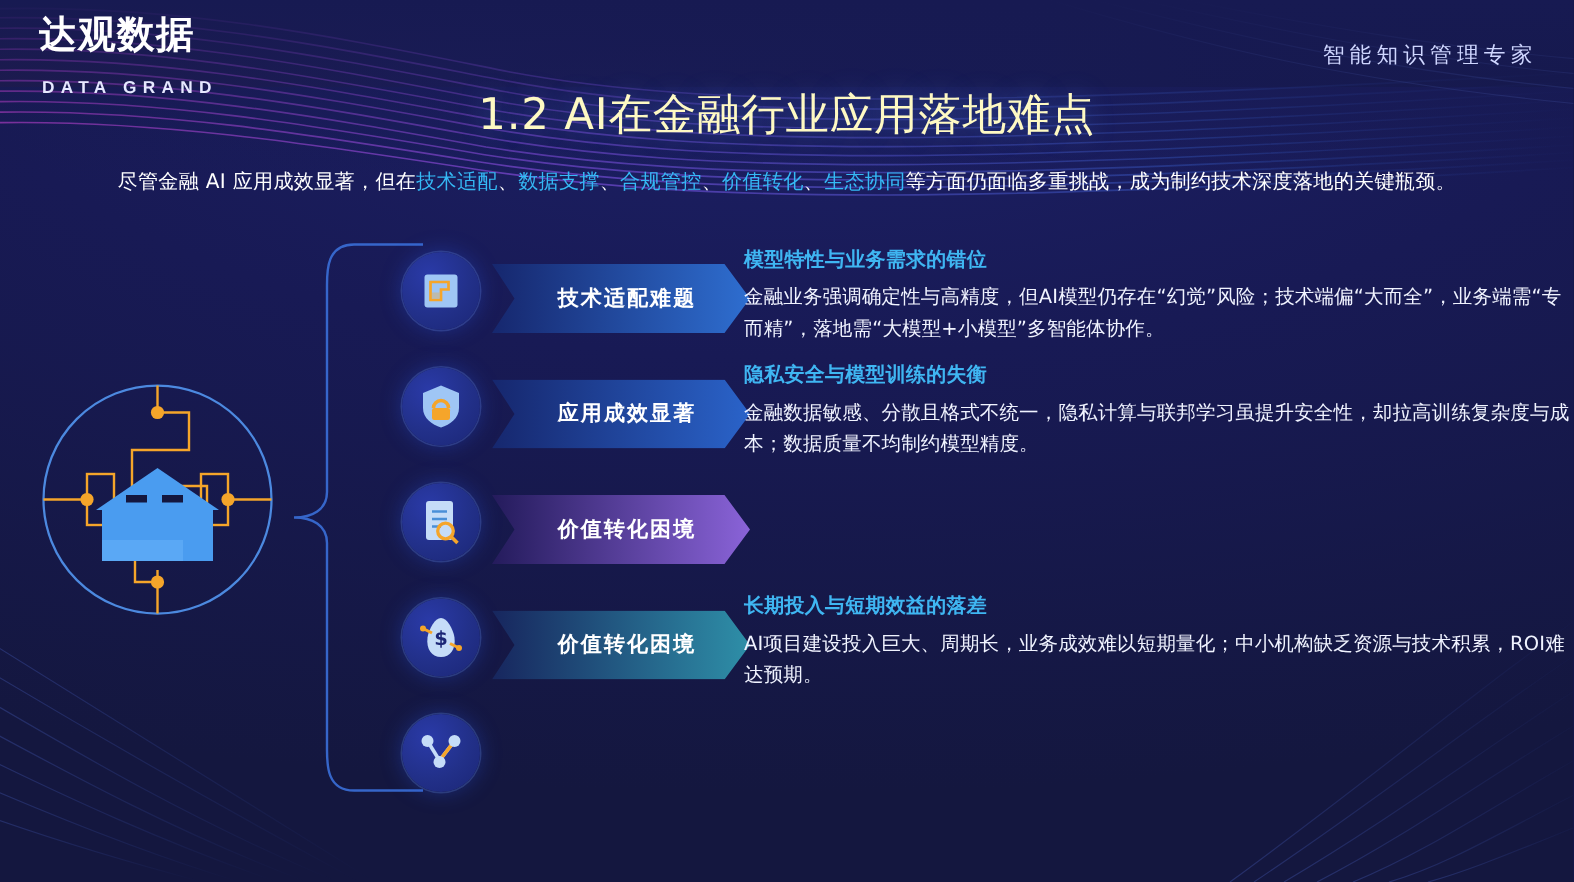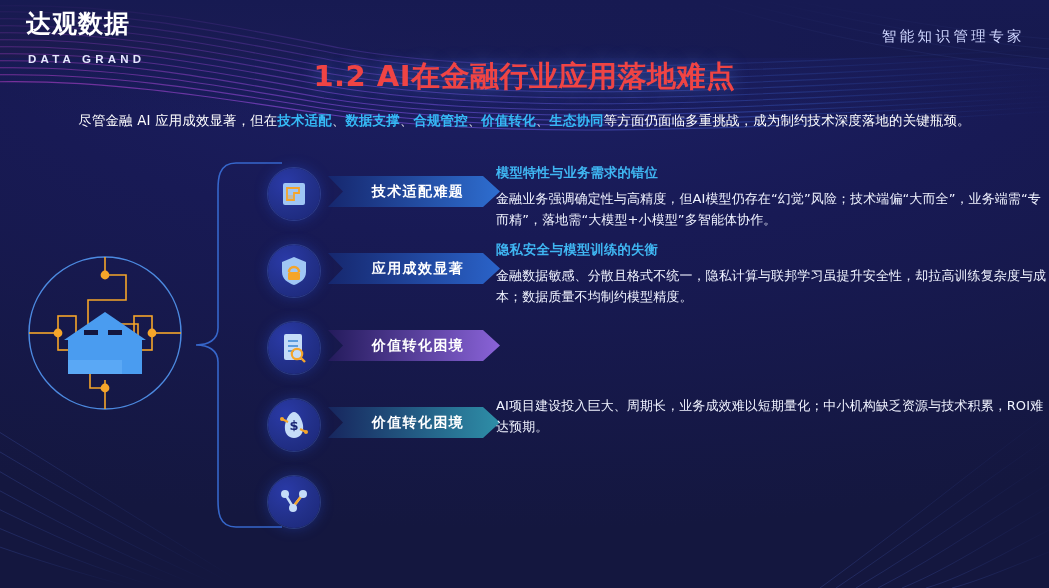--- a/index.html
+++ b/index.html
@@ -36,45 +36,45 @@
     margin-top:15px; padding-left:2px;
   }
   .tagline{
     position:absolute; right:24px; top:27px; z-index:6;
     font-size:14.5px; color:#cfd6ff; letter-spacing:3.4px;
     font-family:Liberation Serif, serif;
   }
   
   .title{
     position:absolute; left:0; right:0; top:57px; z-index:6; text-align:center;
-    font-size:29px; font-weight:bold; color:#ef4444; letter-spacing:.5px;
+    font-size:29px; font-weight:normal; color:#fef9c3; letter-spacing:.5px;
     font-family:"DejaVu Sans",sans-serif;
     text-shadow:0 0 18px rgba(90,150,255,.45);
   }
   .subtitle{
     position:absolute; left:0; right:0; top:112px; z-index:6; text-align:center;
     font-size:13.4px; color:#ffffff; letter-spacing:.2px; white-space:nowrap;
     font-family:"DejaVu Sans",sans-serif;
   }
-  .subtitle em{ font-style:normal; color:#35b9f5; font-weight:bold; }
+  .subtitle em{ font-style:normal; color:#35b9f5; font-weight:normal; }
   
   .emblem{ position:absolute; left:20px; top:248px; width:170px; height:170px; z-index:5; }
   
   .bracket{ position:absolute; left:196px; top:160px; width:86px; height:370px; z-index:4; }
   
   .rows{ position:absolute; left:268px; top:160px; width:781px; z-index:6; }
   .row{ position:relative; height:77px; }
   .ico{
     position:absolute; left:0; top:8px; width:52px; height:52px; border-radius:50%;
     background:radial-gradient(circle at 35% 30%,#2a3aa8 0%,#223089 55%,#1b2676 100%);
     box-shadow:0 0 0 1px rgba(120,160,255,.22), 0 0 14px rgba(40,80,220,.4);
     display:flex; align-items:center; justify-content:center;
   }
   .chev{
-    position:absolute; left:60px; top:16px; width:172px; height:31px;
+    position:absolute; left:60px; top:16px; width:172px; height:46px;
     clip-path:polygon(0 0, 155px 0, 172px 50%, 155px 100%, 0 100%, 15px 50%);
     display:flex; align-items:center; justify-content:center;
   }
   .chev span{
     font-size:14px; font-weight:bold; color:#fff; letter-spacing:1.4px;
     font-family:"DejaVu Sans",sans-serif; padding-left:8px;
   }
   .txt{ position:absolute; left:228px; top:4px; width:553px; }
   .txt .h{
     font-size:13.3px; color:#3fb6f2; font-weight:bold; letter-spacing:.2px;
@@ -265,20 +265,21 @@
         <g fill="#f5a52a">
             <circle cx="3" cy="10" r="2"></circle>
             <circle cx="27" cy="23" r="2"></circle>
           </g>
       </svg>
     </div>
     <div class="chev" style="background:linear-gradient(90deg,#17265e 0%,#2e8fa8 100%)">
       <span>价值转化困境</span>
     </div>
     <div class="txt">
+      <div class="h">长期投入与短期效益的落差</div>
       <div class="b">AI项目建设投入巨大、周期长，业务成效难以短期量化；中小机构缺乏资源与技术积累，ROI难达预期。</div>
     </div>
   </div>
 
   <div class="row">
     <div class="ico">
       <svg width="32" height="32" viewBox="0 0 32 32">
         <g stroke="#c5dcf8" stroke-width="2.4" fill="none">
           <path d="M7 8 L15 21"></path>
             <path d="M25 8 L15 21"></path>

